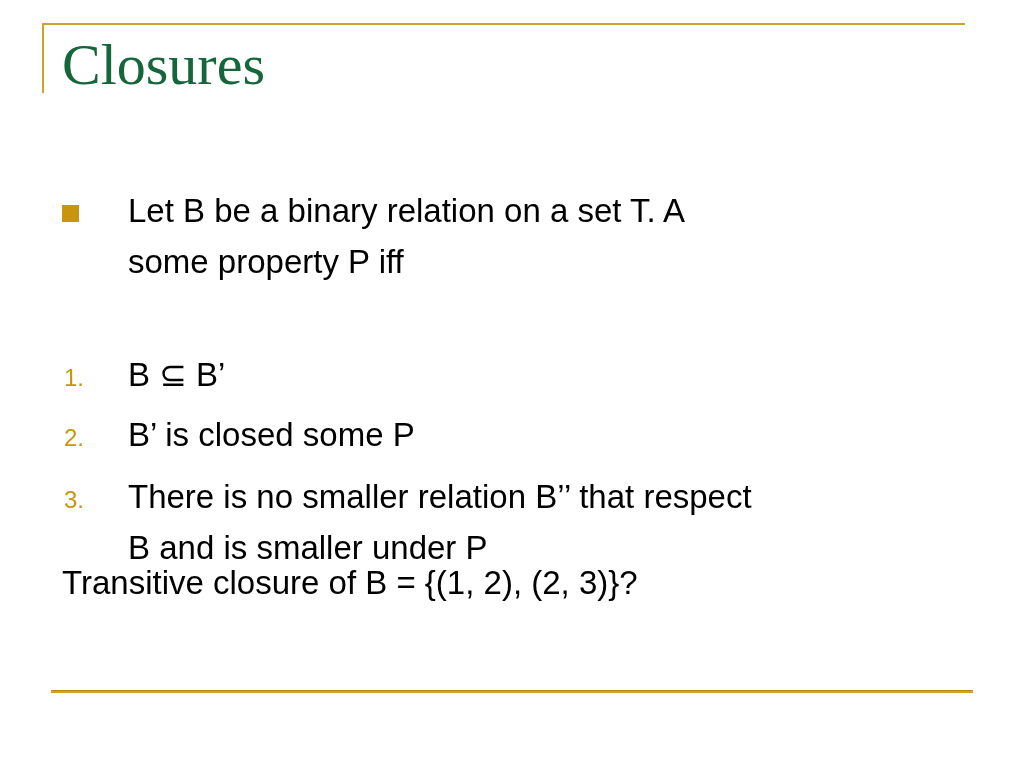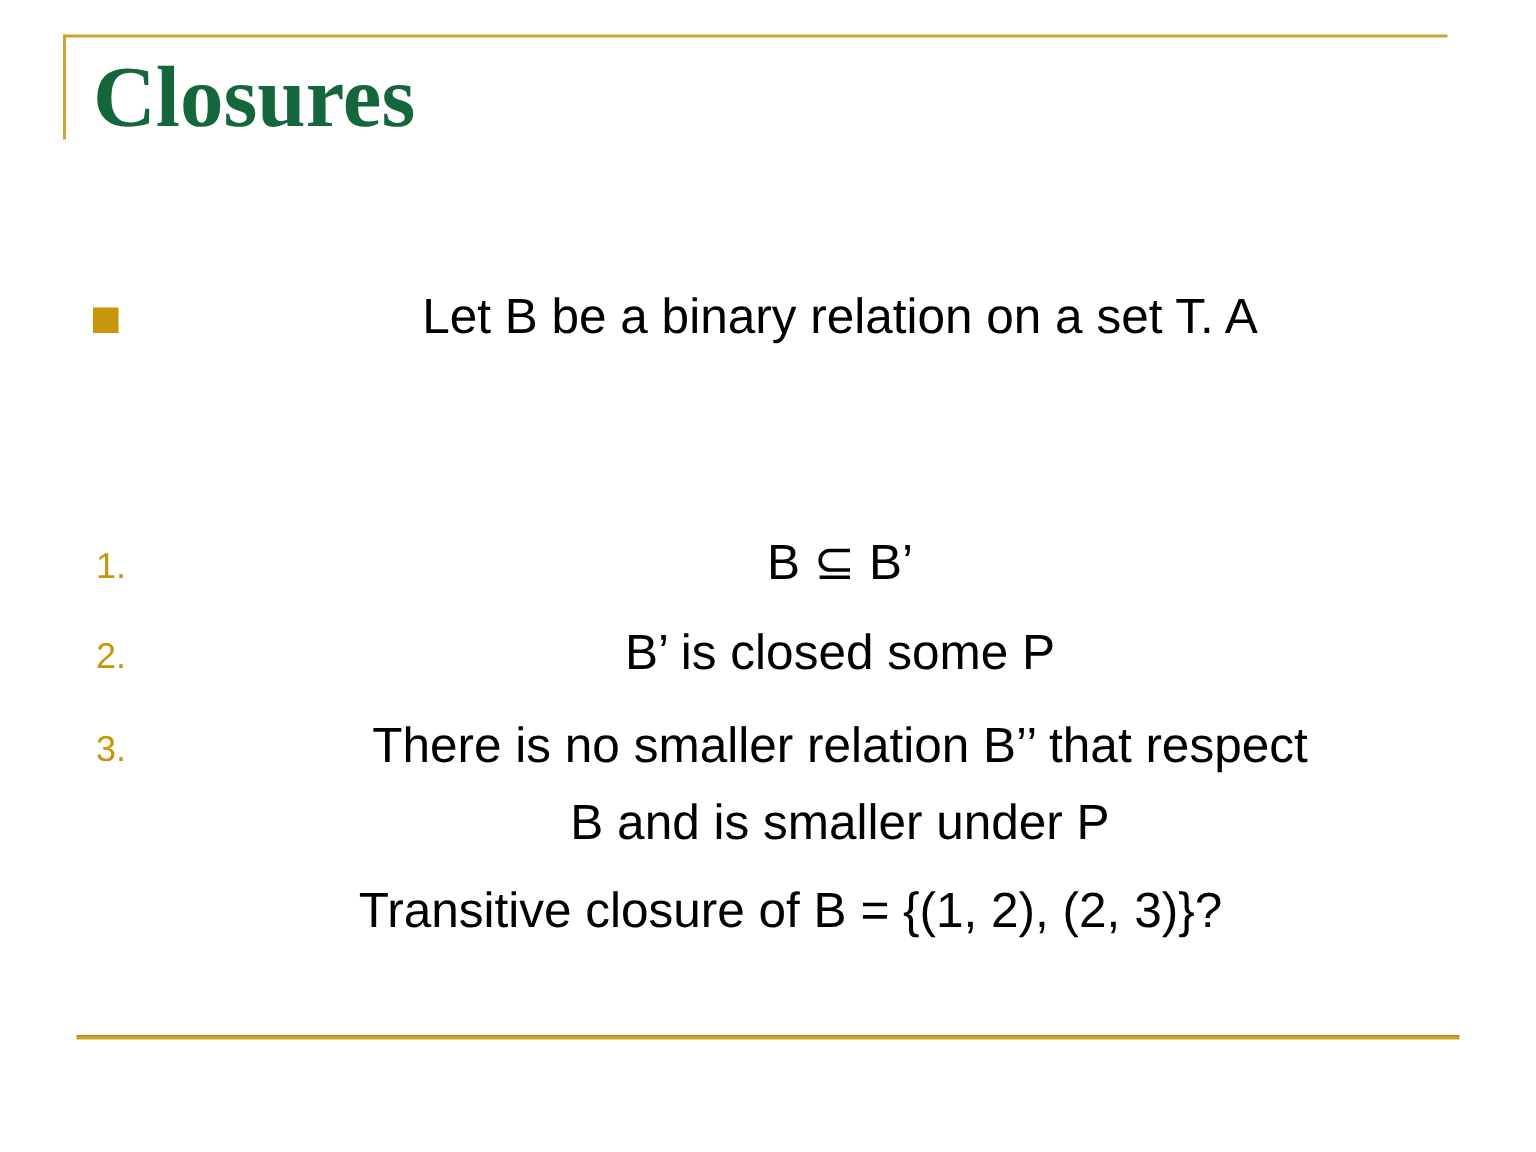--- a/index.html
+++ b/index.html
@@ -33,36 +33,36 @@
     position: absolute; left: 51px; top: 690px;
     width: 922px; height: 3px; background: var(--line-gold);
     border-top: 1px solid #B88A10;
   }
 
   .page-title {
     position: absolute; left: 62px; top: 34px;
     font-family: "Liberation Serif", serif;
     font-size: 58px; line-height: 62px;
     color: var(--title-green);
-    font-weight: 700;
+    font-weight: 400;
     white-space: nowrap;
   }
 
   .block {
     position: absolute; left: 62px; width: 930px;
     font-size: 33px; line-height: 51px;
   }
   .block .body { margin-left: 66px; }
-  .block .line { white-space: nowrap; text-align: center; }
+  .block .line { white-space: nowrap; }
 
   .bullet-block { top: 185px; }
   .num-block-1 { top: 349px; }
   .num-block-2 { top: 409px; }
   .num-block-3 { top: 471px; }
-  .closing-block { top: 581px; }
+  .closing-block { top: 557px; }
 
   .square-marker {
     position: absolute; left: 0; top: 20px;
     width: 17px; height: 17px; background: var(--gold);
   }
   .num-marker {
     position: absolute; left: 2px; top: 12px;
     font-size: 24px; line-height: 33px;
     color: var(--gold);
   }
@@ -75,20 +75,21 @@
 
   <div class="top-rule"></div>
   <div class="side-rule"></div>
 
   <h1 class="page-title">Closures</h1>
 
   <div class="block bullet-block">
     <span class="square-marker"></span>
     <div class="body">
       <div class="line">Let B be a binary relation on a set T. A</div>
+      <div class="line">some property P iff</div>
     </div>
   </div>
 
   <div class="block num-block-1">
     <span class="num-marker">1.</span>
     <div class="body">
       <div class="line">B ⊆ B’</div>
     </div>
   </div>
 

